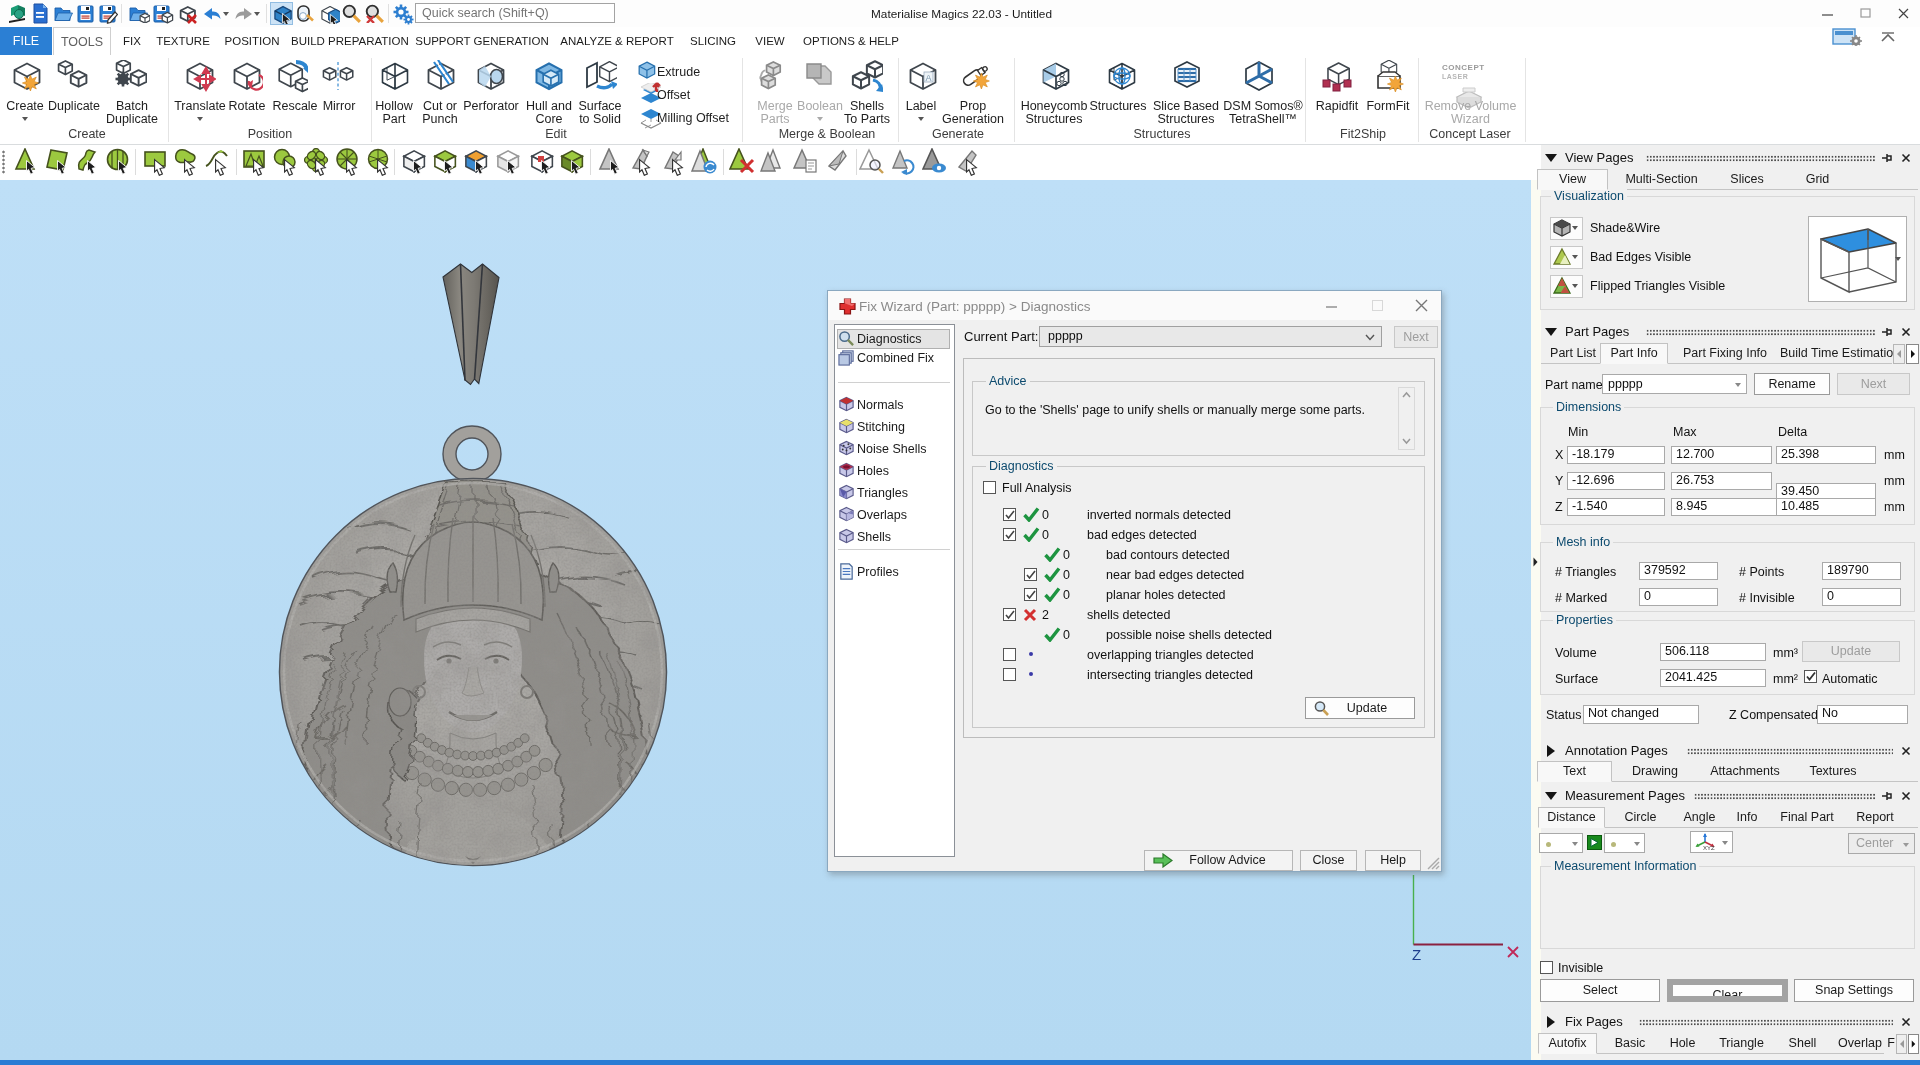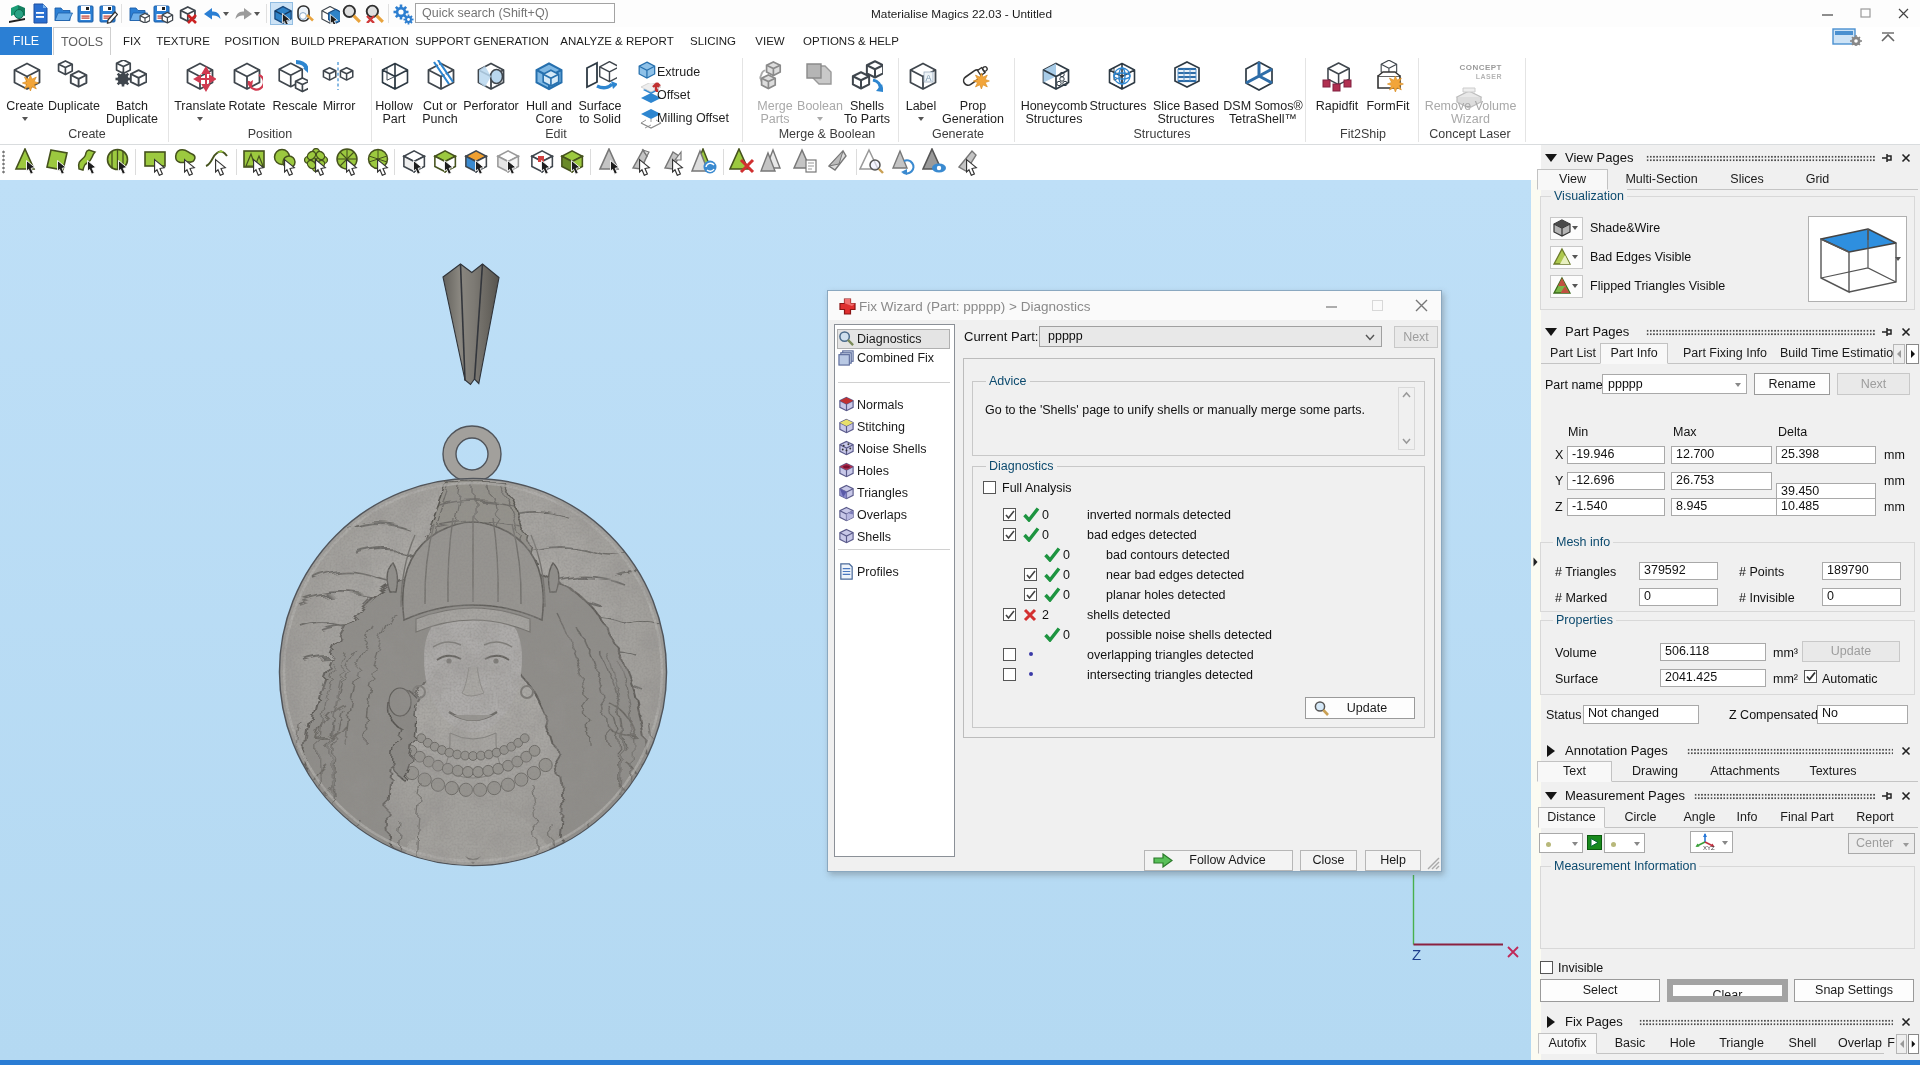--- a/index.html
+++ b/index.html
@@ -497,21 +497,21 @@
           <use href="#cube"></use>
         </g>
         <path d="M5 16 27 16 27 28 5 28Z" fill="#fff" stroke="#333" stroke-width="1.6"></path>
         <path d="M5 16 10 12 22 12 27 16" fill="#fff" stroke="#333" stroke-width="1.4"></path>
         <g transform="translate(16,16)">
           <use href="#star8"></use>
         </g>
       </svg>
 <div class="rlab" style="left:1343.0px;width:90px">FormFit</div>
 <div class="rglab" style="left:1293px;width:140px">Fit2Ship</div>
-<div class="abs" style="left:1442px;top:8px;width:60px;text-align:right;font-size:8px;font-weight:bold;color:#9a9a9a;letter-spacing:0.5px;line-height:9px">CONCEPT<br><span style="font-size:7px;color:#b5b5b5">LASER</span></div>
+<div class="abs" style="left:1442px;top:8px;width:60px;text-align:left;font-size:8px;font-weight:bold;color:#9a9a9a;letter-spacing:0.5px;line-height:9px">CONCEPT<br><span style="font-size:7px;color:#b5b5b5">LASER</span></div>
 <svg class="ricon" style="left:1453px;top:20px" width="32" height="36" viewBox="0 0 32 36">
         <path d="M16 10 28 16 16 22 4 16Z" fill="#e8e8e8" stroke="#bbb" stroke-width="1.2" transform="translate(0,6)"></path>
         <path d="M4 16 4 21 16 27 28 21 28 16" fill="#ddd" stroke="#bbb" stroke-width="1.2" transform="translate(0,6)"></path>
         <path d="M10 10 22 10 22 14 10 14Z" fill="#eee" stroke="#ccc" stroke-width="1" transform="translate(0,3)"></path>
       </svg>
 <div class="rlab grayt" style="left:1413px;top:45px;width:115px">Remove Volume<br>Wizard</div>
 <div class="rglab" style="left:1400px;width:140px">Concept Laser</div>
 </div>
 <div id="toolbar2">
 <div class="abs" style="left:2px;top:5px;width:3px;height:24px;background-image:radial-gradient(#777 1px,transparent 1.2px);background-size:3px 4px"></div>
@@ -1032,25 +1032,28 @@
 <div class="btn" style="left:1893px;top:344px;width:12px;height:20px;background:#eee"><svg width="8" height="10" viewBox="0 0 8 10" style="margin-top:4px">
         <path d="M6 1 2 5 6 9Z" fill="#999"></path>
       </svg></div>
 <div class="btn" style="left:1906px;top:344px;width:13px;height:20px;background:#fff;border:1px solid #888"><svg width="8" height="10" viewBox="0 0 8 10" style="margin-top:4px">
         <path d="M2 1 6 5 2 9Z" fill="#111"></path>
       </svg></div>
 <div class="slab" style="left:1545px;top:378px">Part name</div>
 <div class="combo" style="left:1602px;top:374px;width:145px;height:20px;line-height:18px;padding-left:5px">ppppp<div class="caret" style="right:5px;top:8px;border-top-color:#888"></div></div>
 <div class="btn" style="left:1754px;top:373px;width:76px;height:22px;line-height:20px;background:#fdfdfd;border:1px solid #9a9a9a">Rename</div>
 <div class="btn btndis" style="left:1837px;top:373px;width:73px;height:22px;line-height:20px">Next</div>
+<div class="gb" style="left:1540px;top:407px;width:375px;height:118px">
+      <span class="gbl" style="left:12px">Dimensions</span>
+    </div>
 <div class="slab" style="left:1568px;top:425px">Min</div>
     <div class="slab" style="left:1673px;top:425px">Max</div>
     <div class="slab" style="left:1778px;top:425px">Delta</div>
 <div class="slab" style="left:1555px;top:448px">X</div>
-<div class="inp" style="left:1567px;top:446px;width:98px;height:18px">-19.946</div>
+<div class="inp" style="left:1567px;top:446px;width:98px;height:18px">-18.179</div>
 <div class="inp" style="left:1671px;top:446px;width:101px;height:18px">12.700</div>
 <div class="inp" style="left:1776px;top:446px;width:100px;height:18px">25.398</div>
 <div class="slab" style="left:1884px;top:448px">mm</div>
 <div class="slab" style="left:1555px;top:474px">Y</div>
 <div class="inp" style="left:1567px;top:472px;width:98px;height:18px">-12.696</div>
 <div class="inp" style="left:1671px;top:472px;width:101px;height:18px">26.753</div>
 <div class="inp" style="left:1776px;top:483px;width:100px;height:18px">39.450</div>
 <div class="slab" style="left:1884px;top:474px">mm</div>
 <div class="slab" style="left:1555px;top:500px">Z</div>
 <div class="inp" style="left:1567px;top:498px;width:98px;height:18px">-1.540</div>

